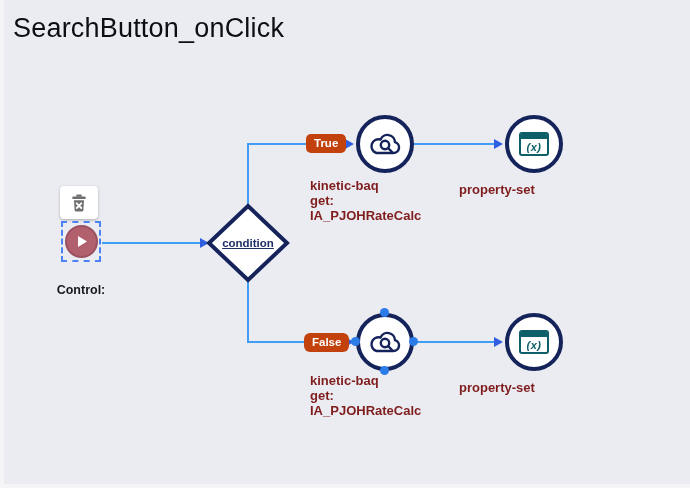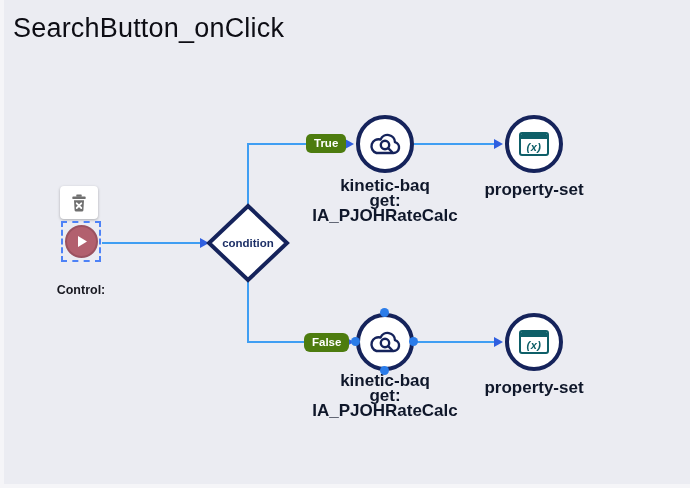--- a/index.html
+++ b/index.html
@@ -20,42 +20,42 @@
     display:flex; align-items:center; justify-content:center; z-index:2; }
   .play-circle { width:33px; height:33px; border-radius:50%; background:#b2606e; border:2px solid #9b5260;
     display:flex; align-items:center; justify-content:center; }
   .control-label { position:absolute; left:21px; top:261px; width:120px; text-align:center;
     font-size:12.5px; line-height:15px; font-weight:600; color:#17171f; z-index:2; }
   .control-label span { display:block;margin-top:22px; }
 
   
   .diamond-wrap { position:absolute; left:206px; top:203px; width:84px; height:80px; z-index:2; }
   .diamond-label { position:absolute; left:0; top:0; width:84px; height:80px; display:flex; align-items:center;
-    justify-content:center; font-size:11.5px; font-weight:600; color:#1d2f66; }
+    justify-content:center; font-size:11.5px; font-weight:600; color:#1d2f66;text-decoration:underline; }
 
   
   .node-circle { position:absolute; width:58px; height:58px; border-radius:50%; background:#ffffff;
     border:4px solid #15235b; display:flex; align-items:center; justify-content:center; z-index:2; cursor:pointer; }
   .node-circle.kinetic-true  { left:356px; top:115px; }
   .node-circle.property-true { left:505px; top:115px; }
   .node-circle.kinetic-false { left:356px; top:313px; }
   .node-circle.property-false{ left:505px; top:313px; }
 
   .dot { position:absolute; width:9px; height:9px; border-radius:50%; background:#2b7ce9; z-index:3; cursor:pointer; }
 
-  .node-label { position:absolute; text-align:center; font-size:17px; font-weight:600; line-height:15px;
-    color:#0f172a; width:150px; z-index:2; }
+  .node-label { position:absolute; text-align:left; font-size:13px; font-weight:600; line-height:15px;
+    color:#7f1d1d; width:150px; z-index:2; }
   .label-kinetic-true  { left:310px; top:178px; }
   .label-property-true { left:459px; top:182px; }
   .label-kinetic-false { left:310px; top:373px; }
   .label-property-false{ left:459px; top:380px; }
   .node-label span { display:block; }
 
   
-  .badge { position:absolute; height:19px; padding:0 8px; background:#4d7c0f; color:#ffffff;
+  .badge { position:absolute; height:19px; padding:0 8px; background:#c2410c; color:#ffffff;
     font-size:11.5px; font-weight:700; border-radius:5px; line-height:18px; z-index:3; }
   .badge-true  { left:306px; top:134px; }
   .badge-false { left:304px; top:333px;border-radius:6px; }
 
   
   .ps-icon { width:30px; height:24px; border:2px solid #0e5f68; border-radius:3px; background:#ffffff; overflow:hidden; }
   .ps-icon .bar { height:5px; background:#0e5f68; }
   .ps-icon .glyph { height:15px; display:flex; align-items:center; justify-content:center;
     font-size:11px; font-weight:700; font-style:italic; color:#0e5f68; letter-spacing:0.5px; }
 </style>

